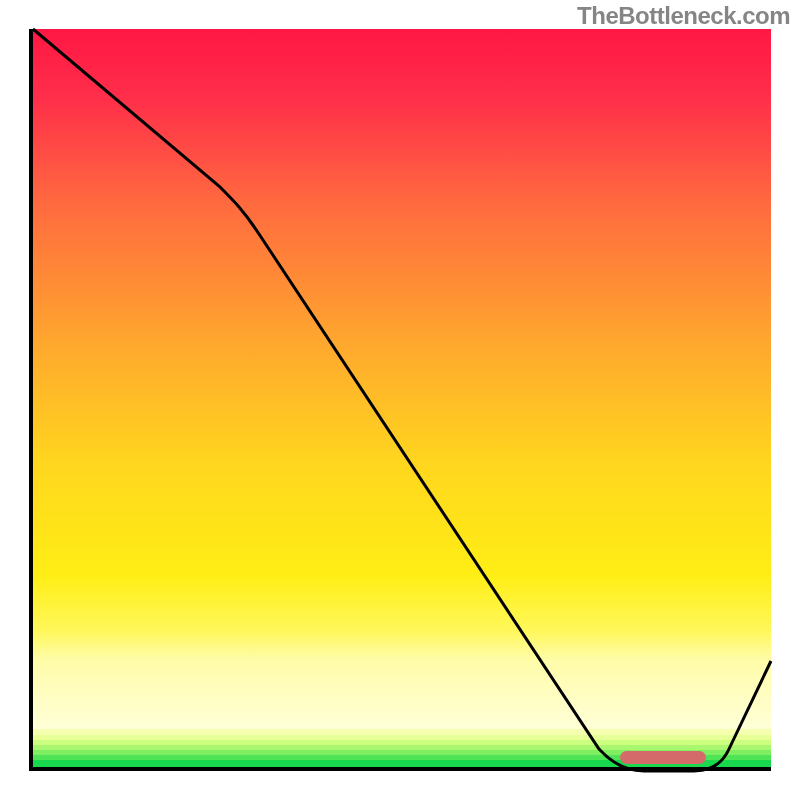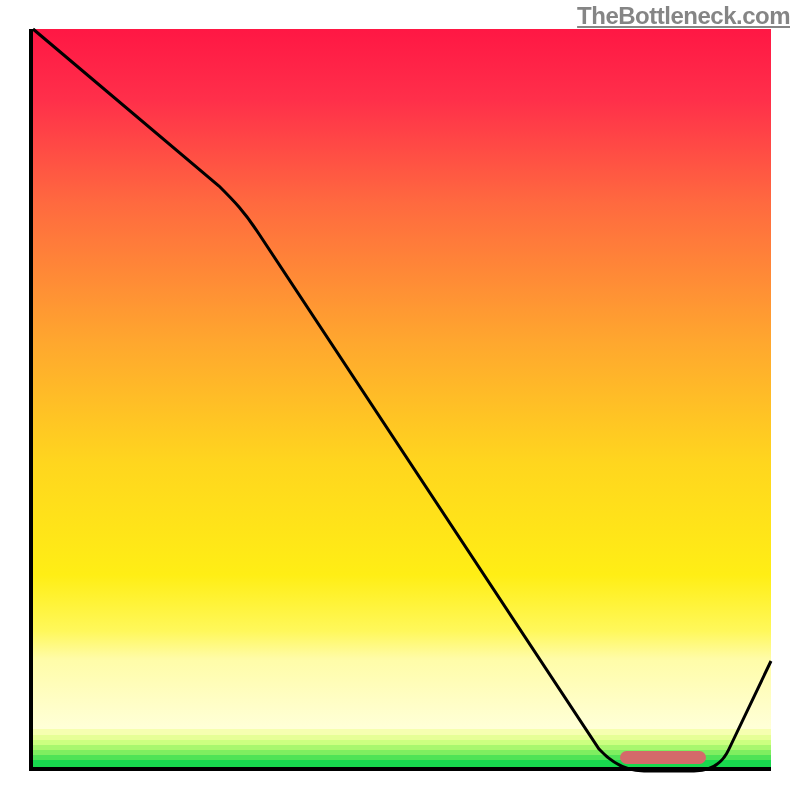--- a/index.html
+++ b/index.html
@@ -18,21 +18,20 @@
   }
   .attribution {
     position: absolute;
     top: 2px;
     right: 10px;
     font-size: 24px;
     font-weight: 800;
     font-family: "Arial Black", Arial, sans-serif;
     color: #858585;
     letter-spacing: -0.5px;
-    text-decoration: underline;
   }
   .plot-area {
     position: absolute;
     left: 29px;
     top: 29px;
     width: 742px;
     height: 742px;
   }
   .gradient-bg {
     position: absolute;

